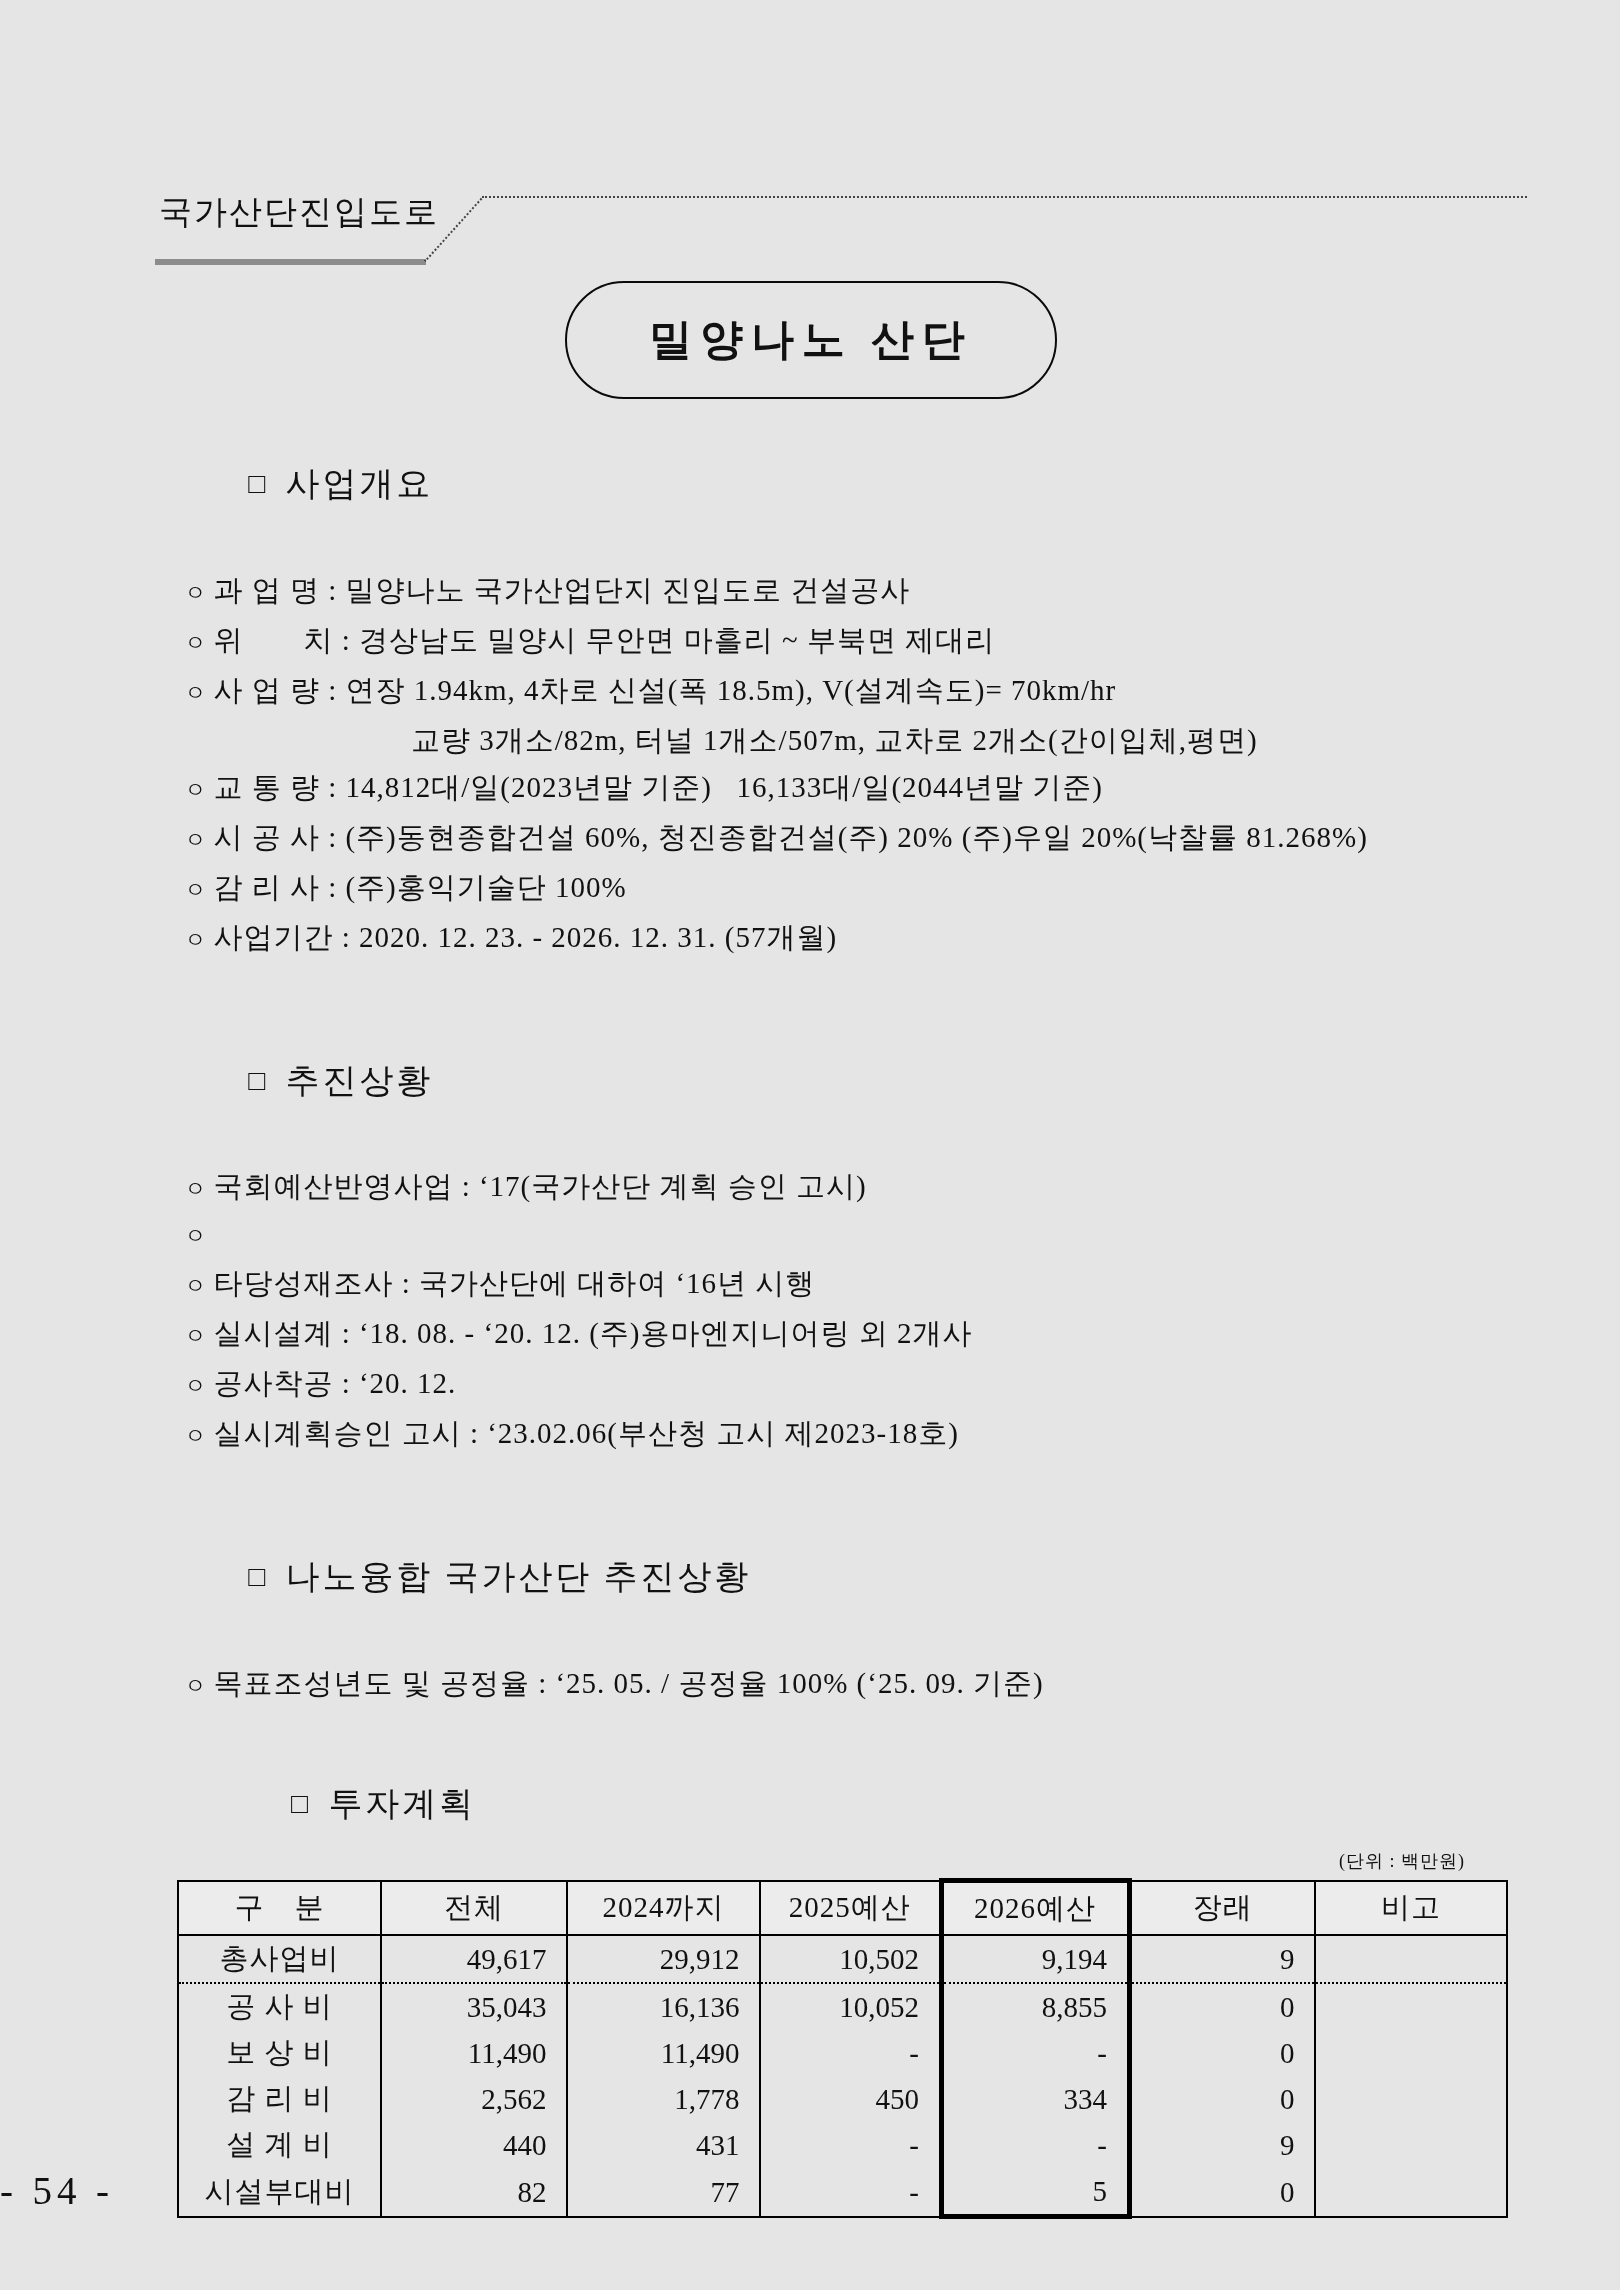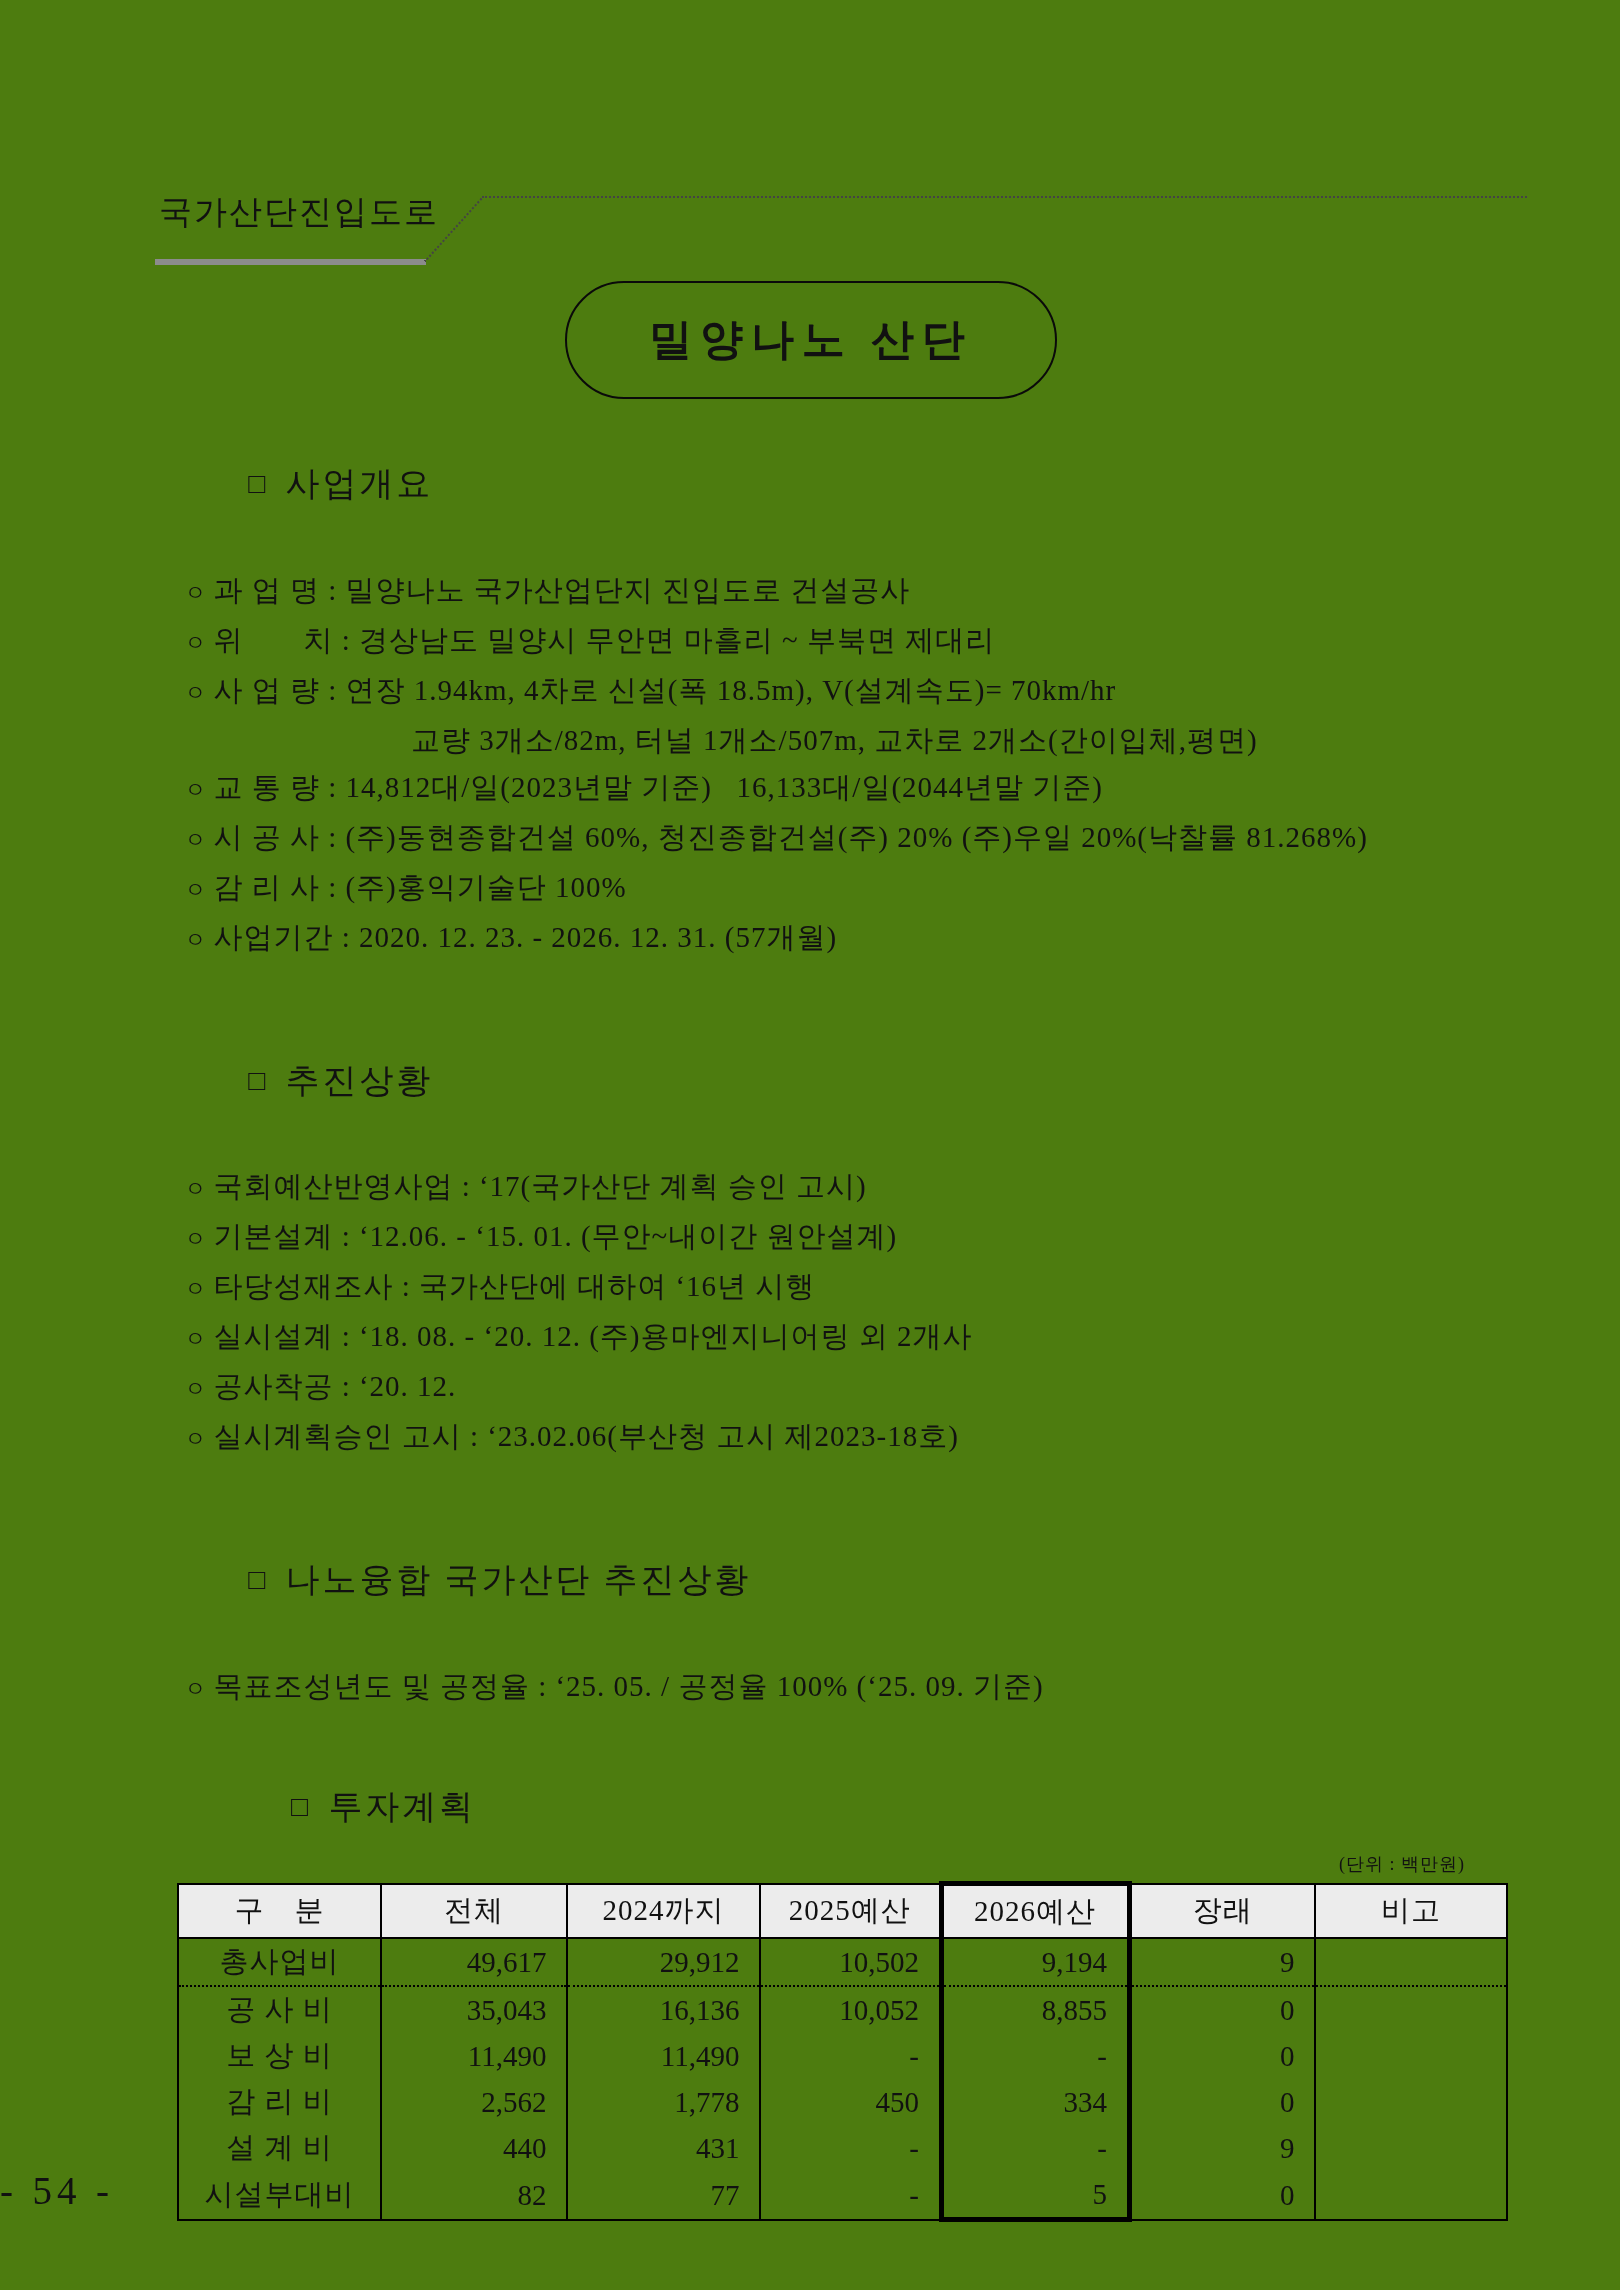--- a/index.html
+++ b/index.html
@@ -1,20 +1,20 @@
 <!DOCTYPE html>
 <html><head>
 <meta charset="utf-8">
 <style>
   html,body {margin:0; padding:0; background:#ffffff;}
   .page {
     position: relative;
     width: 1620px;
     height: 2291px;
-    background: #4d7c0f;
+    background: #e5e5e5;
     color: #111111;
     font-family: "Liberation Serif", "DejaVu Serif", serif;
     overflow: hidden;
   }
 
   
   .header-label {
     position: absolute;
     left: 159px; top: 190px;
     font-size: 33px;
@@ -198,21 +198,20 @@
       <div class="heading">
         <span class="marker">□</span><span>추진상황</span>
       </div>
       <div class="items">
         <div class="item">
             <span class="bullet">ㅇ</span>
             <span class="item-text">국회예산반영사업 : ‘17(국가산단 계획 승인 고시)</span>
           </div>
         <div class="item">
             <span class="bullet">ㅇ</span>
-            <span class="item-text">기본설계 : ‘12.06. - ‘15. 01. (무안~내이간 원안설계)</span>
           </div>
         <div class="item">
             <span class="bullet">ㅇ</span>
             <span class="item-text">타당성재조사 : 국가산단에 대하여 ‘16년 시행</span>
           </div>
         <div class="item">
             <span class="bullet">ㅇ</span>
             <span class="item-text">실시설계 : ‘18. 08. - ‘20. 12. (주)용마엔지니어링 외 2개사</span>
           </div>
         <div class="item">

